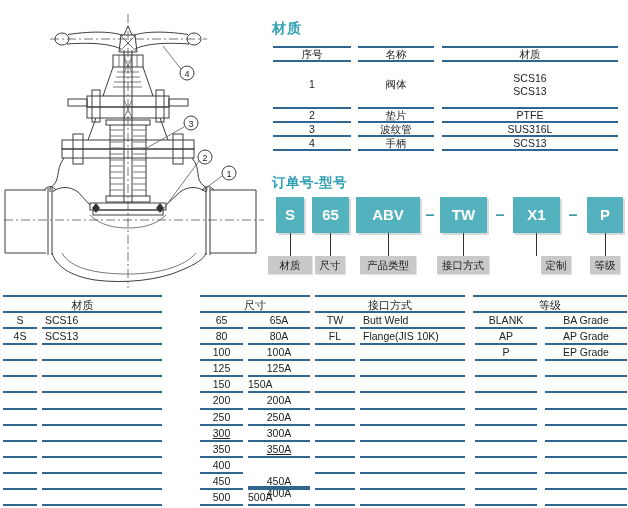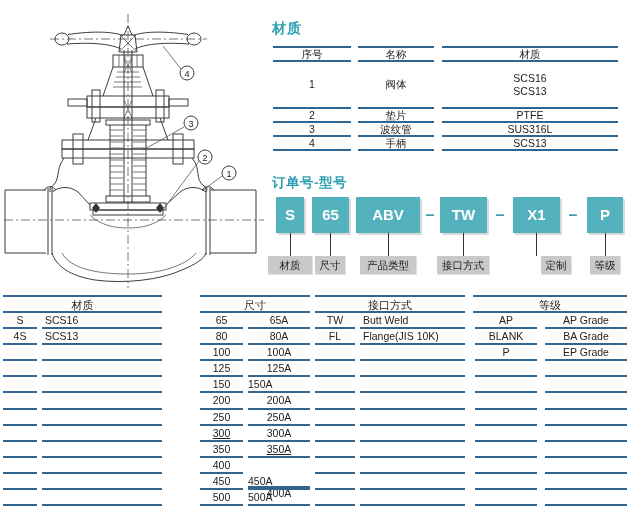--- a/index.html
+++ b/index.html
@@ -333,21 +333,21 @@
           <div class="sg-row">
             <div class="sg-cell sg-a" style="width: 43px;">350</div>
             <div class="sg-cell sg-b" style="width: 62px; text-align: center; text-decoration: underline;">350A</div>
           </div>
           <div class="sg-row">
             <div class="sg-cell sg-a" style="width: 43px;">400</div>
             <div class="sg-cell sg-b" style="width: 62px; text-align: center; margin-top: 28px;">400A</div>
           </div>
           <div class="sg-row">
             <div class="sg-cell sg-a" style="width: 43px;">450</div>
-            <div class="sg-cell sg-b" style="width: 62px; text-align: left;">450A</div>
+            <div class="sg-cell sg-b" style="width: 62px; text-align: center;">450A</div>
           </div>
           <div class="sg-row">
             <div class="sg-cell sg-a" style="width: 43px;">500</div>
             <div class="sg-cell sg-b" style="width: 62px; text-align: left;">500A</div>
           </div>
         </div>
     </div>
     <div class="spec-group g3">
       <div class="sg-head">接口方式</div>
       <div class="sg-rows">
@@ -398,28 +398,28 @@
           <div class="sg-row">
             <div class="sg-cell sg-a" style="width: 40px;"></div>
             <div class="sg-cell sg-b" style="width: 105px; text-align: left; padding-left: 3px;"></div>
           </div>
         </div>
     </div>
     <div class="spec-group g4">
       <div class="sg-head">等级</div>
       <div class="sg-rows">
           <div class="sg-row">
+            <div class="sg-cell sg-a" style="width: 62px;">BLANK</div>
+            <div class="sg-cell sg-b" style="width: 82px; text-align: center;">BA Grade</div>
+          </div>
+          <div class="sg-row">
             <div class="sg-cell sg-a" style="width: 62px;">AP</div>
             <div class="sg-cell sg-b" style="width: 82px; text-align: center;">AP Grade</div>
           </div>
           <div class="sg-row">
-            <div class="sg-cell sg-a" style="width: 62px;">BLANK</div>
-            <div class="sg-cell sg-b" style="width: 82px; text-align: center;">BA Grade</div>
-          </div>
-          <div class="sg-row">
             <div class="sg-cell sg-a" style="width: 62px;">P</div>
             <div class="sg-cell sg-b" style="width: 82px; text-align: center;">EP Grade</div>
           </div>
           <div class="sg-row">
             <div class="sg-cell sg-a" style="width: 62px;"></div>
             <div class="sg-cell sg-b" style="width: 82px; text-align: center;"></div>
           </div>
           <div class="sg-row">
             <div class="sg-cell sg-a" style="width: 62px;"></div>
             <div class="sg-cell sg-b" style="width: 82px; text-align: center;"></div>

